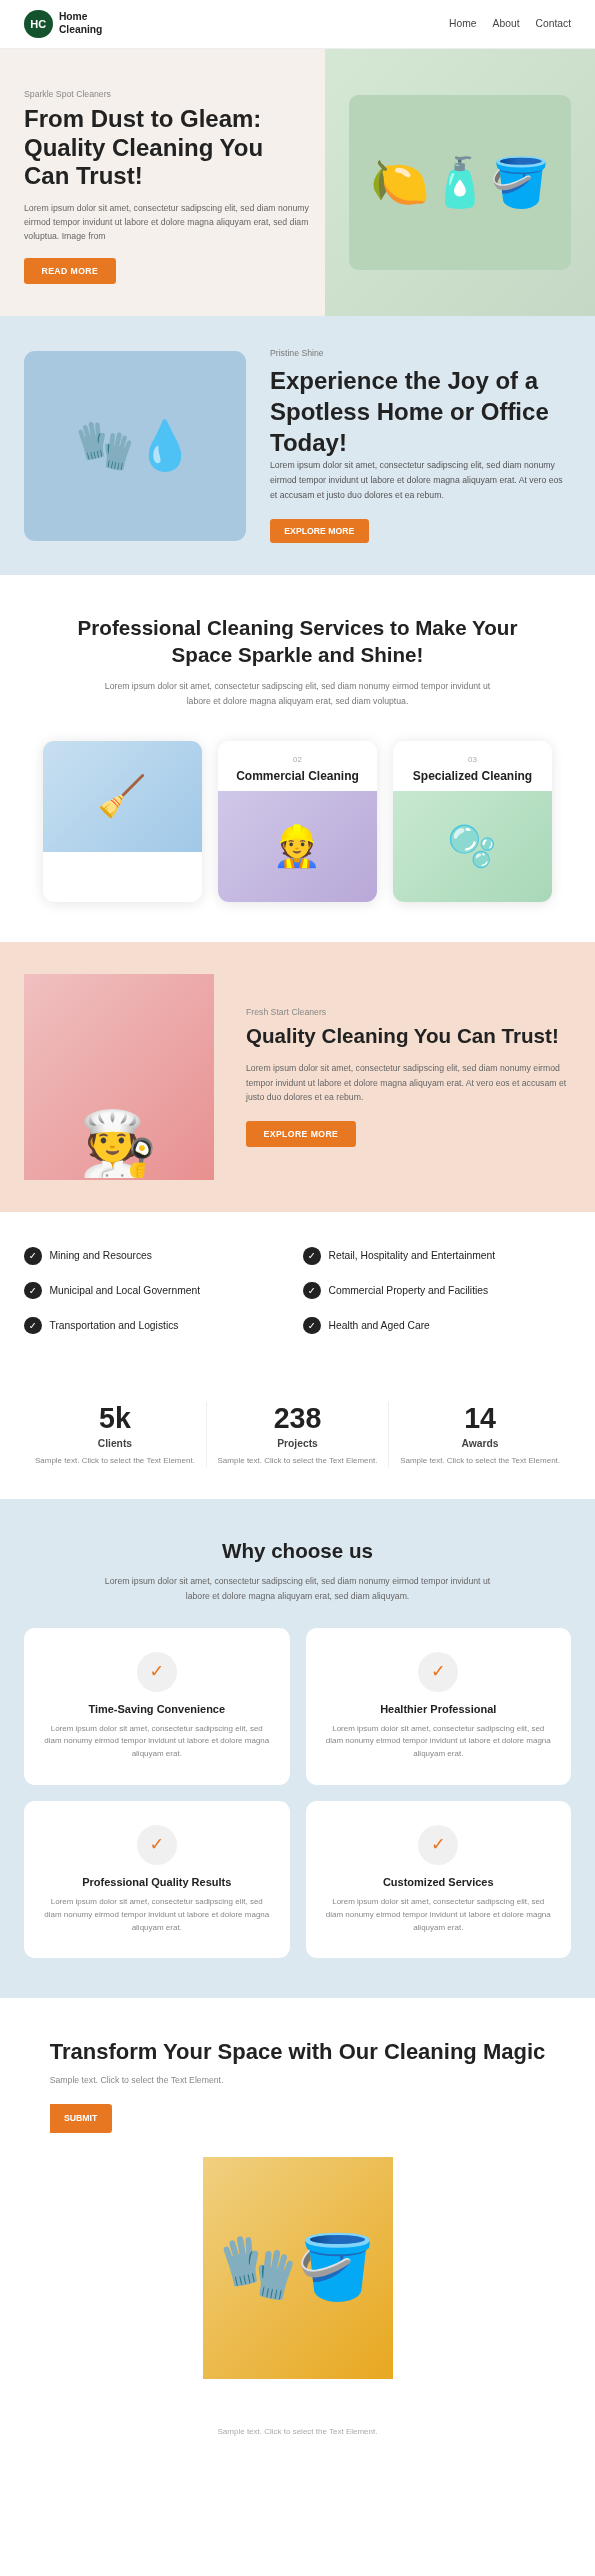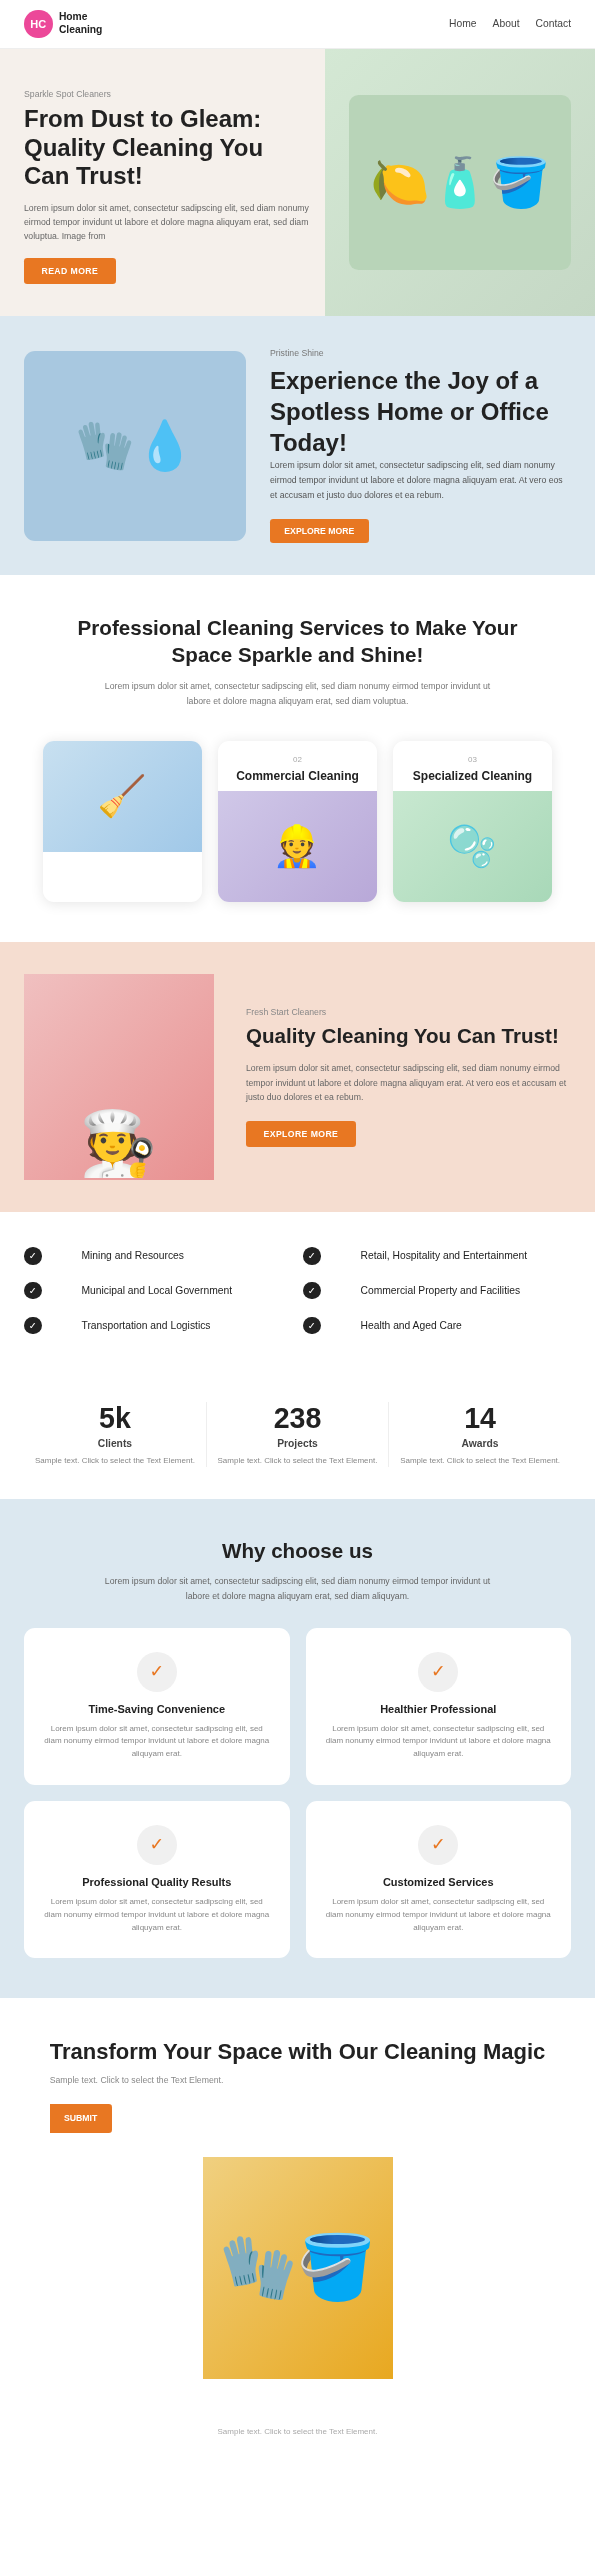--- a/index.html
+++ b/index.html
@@ -6,21 +6,21 @@
     body { font-family: Arial, sans-serif; width: 595px; background: #fff; overflow-x: hidden; }
 
     
     nav {
       display: flex; align-items: center; justify-content: space-between;
       padding: 9.5px 24px; background: #fff; border-bottom: 0.8px solid #eee;
       position: relative; z-index: 10;
     }
     .logo-area { display: flex; align-items: center; gap: 6.3px; }
     .logo-icon {
-      width: 28.6px; height: 28.6px; background: #ec4899; border-radius: 50%;
+      width: 28.6px; height: 28.6px; background: #14532d; border-radius: 50%;
       display: flex; align-items: center; justify-content: center; color: #fff; font-size: 11px; font-weight: bold;
     }
     .logo-text { font-size: 10.3px; font-weight: bold; line-height: 1.2; color: #222; }
     .nav-links { display: flex; gap: 16px; }
     .nav-links a { text-decoration: none; color: #444; font-size: 10.3px; }
 
     
     .hero {
       background: #f5f0eb; padding: 40px 24px 32px; display: flex; position: relative; overflow: hidden; min-height: 206px; align-items: flex-end;
     }
@@ -107,21 +107,21 @@
     .industry-grid {
       display: grid; grid-template-columns: 1fr 1fr; gap: 11px;
     }
     .industry-item {
       display: flex; align-items: center; gap: 8px; padding: 3.2px 0;
     }
     .industry-check {
       width: 17.5px; height: 17.5px; background: #222; border-radius: 50%;
       display: flex; align-items: center; justify-content: center; color: #fff; font-size: 9.5px; flex-shrink: 0;
     }
-    .industry-label { font-size: 10.3px; color: #222; font-weight: 500; margin-left: 32px; }
+    .industry-label { font-size: 10.3px; color: #222; font-weight: 500; }
 
     
     .stats {
       display: flex; gap: 0; padding: 32px 24px; background: #fff; justify-content: space-around;
     }
     .stat-item { text-align: center; flex: 1; }
     .stat-number { font-size: 28.6px; font-weight: 900; color: #222; margin-bottom: 3.2px; }
     .stat-label { font-size: 10.3px; color: #444; font-weight: bold; margin-bottom: 6.3px; }
     .stat-desc { font-size: 8px; color: #888; line-height: 1.5; }
     .stat-divider { width: 0.8px; background: #eee; }

